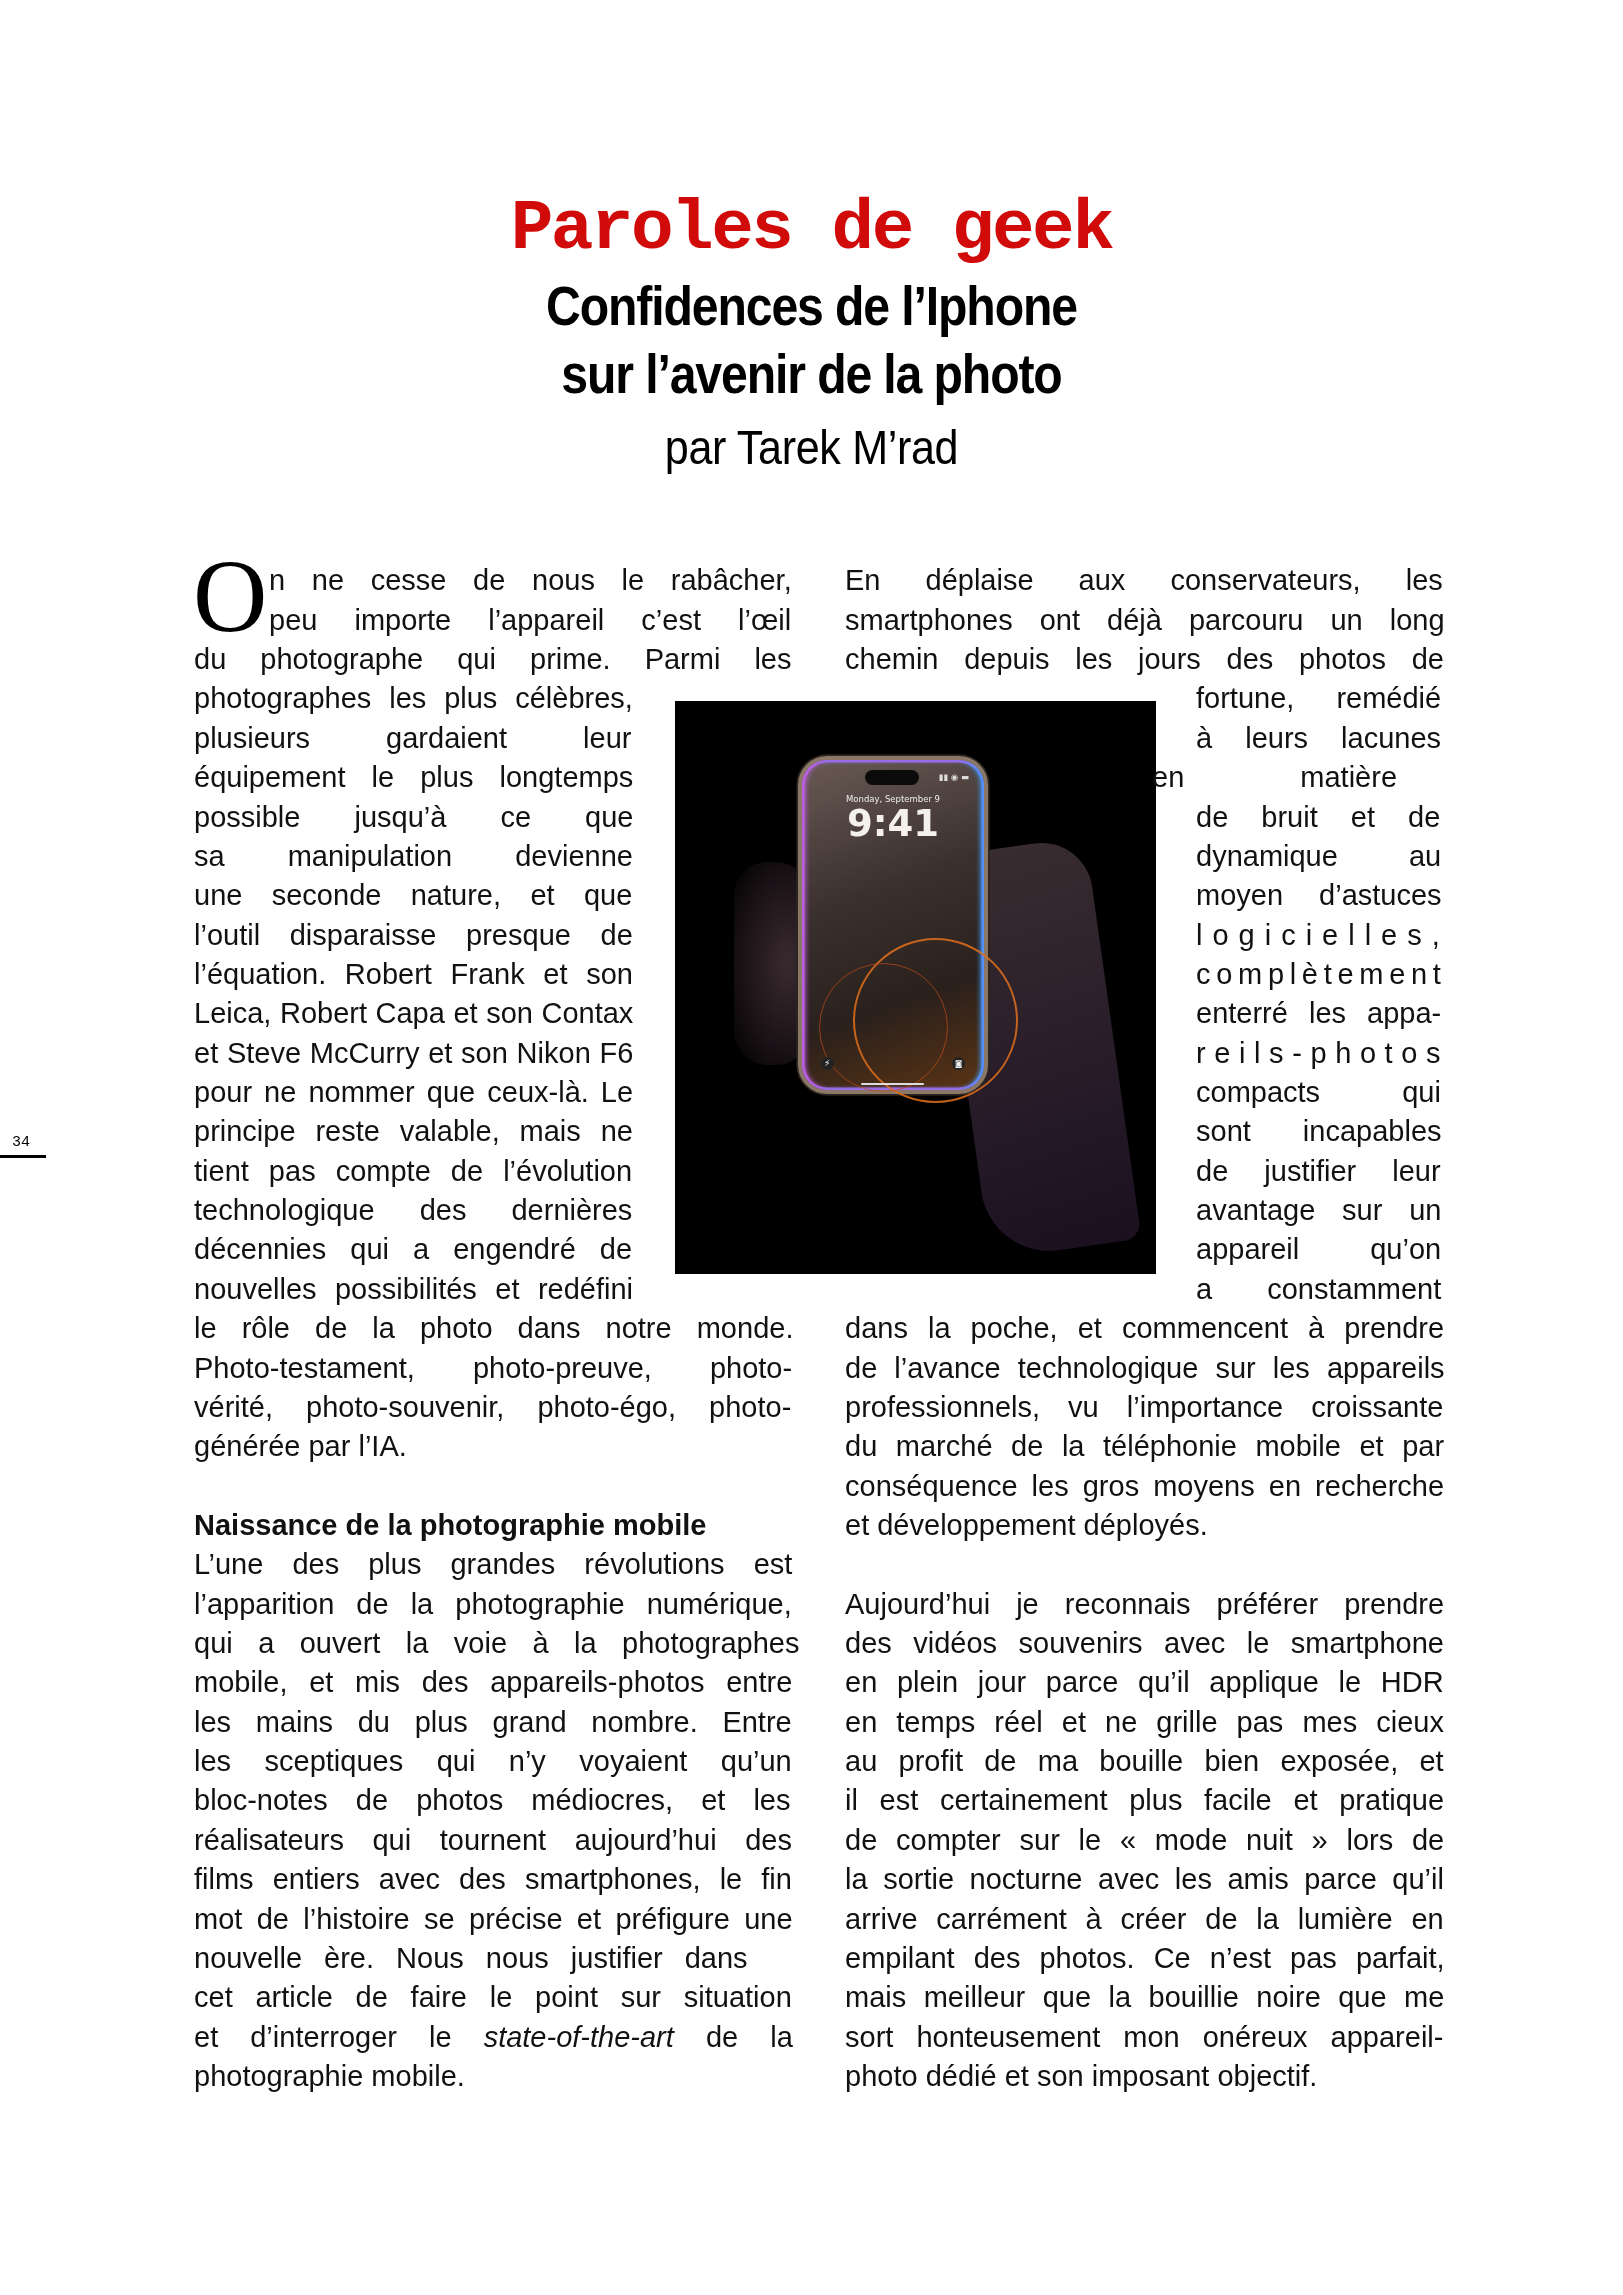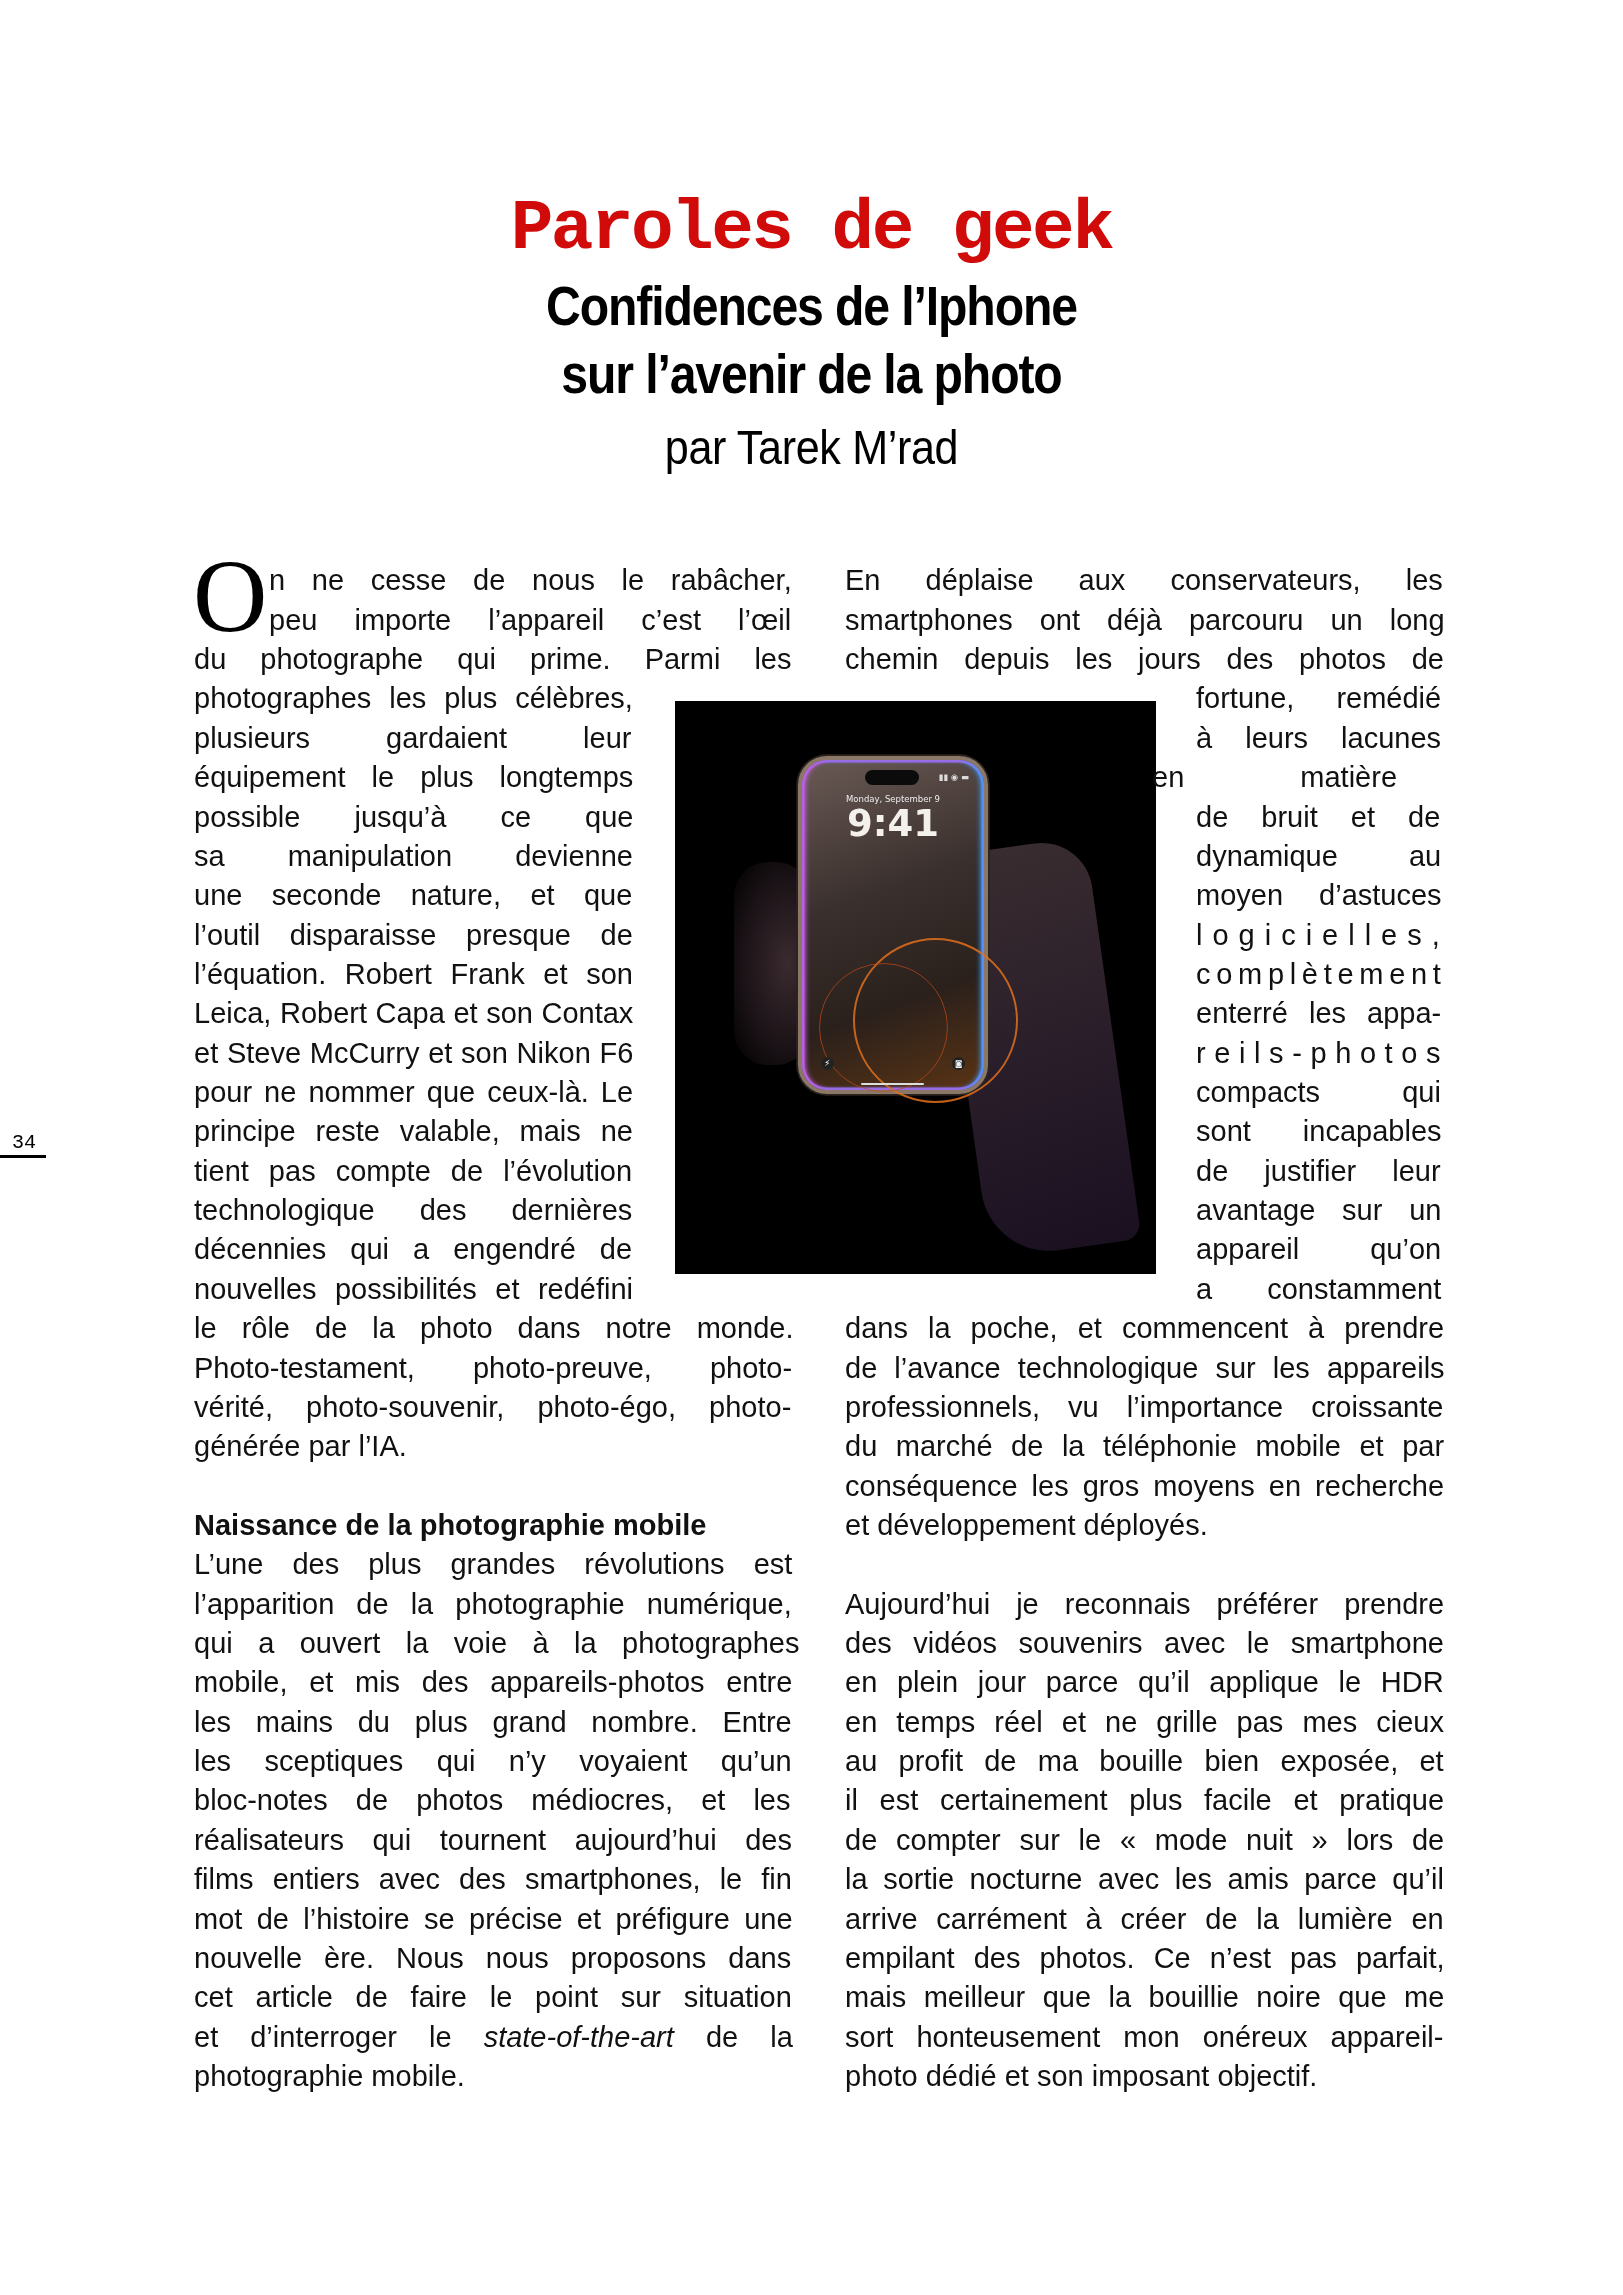--- a/index.html
+++ b/index.html
@@ -29,21 +29,21 @@
   }
   .line.last { text-align-last: left; }
   .dropcap {
     position: absolute; left: 193px; top: 550px; font-family: "Liberation Serif", "DejaVu Serif", serif;
     font-size: 103px; line-height: 93px; color: #000;
   }
   .subhead { font-weight: bold; }
   .ital { font-style: italic; }
   .pagenum {
     position: absolute; left: 12px; top: 1133px; font-family: "Liberation Mono", "DejaVu Sans Mono", monospace;
-    font-size: 20px; line-height: 20px; color: #000;
+    font-size: 15px; line-height: 20px; color: #000;
   }
   .pagerule { position: absolute; left: 0; top: 1155px; width: 46px; height: 2.5px; background: #000; }
   .photo {
     position: absolute; left: 675px; top: 701px; width: 481px; height: 573px; background: #000; overflow: hidden;
   }
   .phone {
     position: absolute; left: 123px; top: 55px; width: 182px; height: 330px; border-radius: 29px;
     background: linear-gradient(160deg, #6a5a55 0%, #3a302d 40%, #2a201c 70%, #5a3414 100%);
     border: 4.2px solid #8a7766; box-shadow: 0 0 0 1.7px #2b241f, inset 0 0 0 2.5px #a45ce0;
   }
@@ -120,21 +120,21 @@
     <div class="line" style="left: 194px; width: 594px; top: 1545px; white-space: nowrap; word-spacing: 21px; text-align-last: left;">L’une des plus grandes révolutions est</div>
     <div class="line" style="left: 194px; width: 594px; top: 1585px; white-space: nowrap; word-spacing: 14px; text-align-last: left;">l’apparition de la photographie numérique,</div>
     <div class="line" style="left: 194px; width: 594px; top: 1624px; white-space: nowrap; word-spacing: 17.4px; text-align-last: left;">qui a ouvert la voie à la photographes</div>
     <div class="line" style="left: 194px; width: 594px; top: 1663px; white-space: nowrap; word-spacing: 13.6px; text-align-last: left;">mobile, et mis des appareils-photos entre</div>
     <div class="line" style="left: 194px; width: 594px; top: 1703px; white-space: nowrap; word-spacing: 16.6px; text-align-last: left;">les mains du plus grand nombre. Entre</div>
     <div class="line" style="left: 194px; width: 594px; top: 1742px; white-space: nowrap; word-spacing: 25.4px; text-align-last: left;">les sceptiques qui n’y voyaient qu’un</div>
     <div class="line" style="left: 194px; width: 594px; top: 1781px; white-space: nowrap; word-spacing: 20px; text-align-last: left;">bloc-notes de photos médiocres, et les</div>
     <div class="line" style="left: 194px; width: 594px; top: 1821px; white-space: nowrap; word-spacing: 20.5px; text-align-last: left;">réalisateurs qui tournent aujourd’hui des</div>
     <div class="line" style="left: 194px; width: 594px; top: 1860px; white-space: nowrap; word-spacing: 11px; text-align-last: left;">films entiers avec des smartphones, le fin</div>
     <div class="line" style="left: 194px; width: 594px; top: 1900px; white-space: nowrap; word-spacing: 6.3px; text-align-last: left;">mot de l’histoire se précise et préfigure une</div>
-    <div class="line" style="left: 194px; width: 594px; top: 1939px; white-space: nowrap; word-spacing: 14px; text-align-last: left;">nouvelle ère. Nous nous proposons dans</div>
+    <div class="line" style="left: 194px; width: 594px; top: 1939px; white-space: nowrap; word-spacing: 14px; text-align-last: left;">nouvelle ère. Nous nous justifier dans</div>
     <div class="line" style="left: 194px; width: 594px; top: 1978px; white-space: nowrap; word-spacing: 14.7px; text-align-last: left;">cet article de faire le point sur situation</div>
     <div class="line" style="left: 194px; width: 594px; top: 2018px; white-space: nowrap; word-spacing: 24px; text-align-last: left;"><span>et d’interroger le </span> <span class="ital">state-of-the-art</span> <span> de la</span></div>
     <div class="line last" style="left: 194px; width: 594px; top: 2057px; white-space: nowrap;">photographie mobile.</div>
   </div>
 
 <div id="right-col" class="col">
     <div class="line" style="left: 845px; width: 594px; top: 561px; white-space: nowrap; word-spacing: 37px; text-align-last: left;">En déplaise aux conservateurs, les</div>
     <div class="line" style="left: 845px; width: 594px; top: 601px; white-space: nowrap; word-spacing: 19px; text-align-last: left;">smartphones ont déjà parcouru un long</div>
     <div class="line" style="left: 845px; width: 594px; top: 640px; white-space: nowrap; word-spacing: 17.6px; text-align-last: left;">chemin depuis les jours des photos de</div>
     <div class="line" style="left: 1196px; width: 244px; top: 679px; white-space: nowrap; word-spacing: 34px; text-align-last: left;">fortune, remédié</div>

